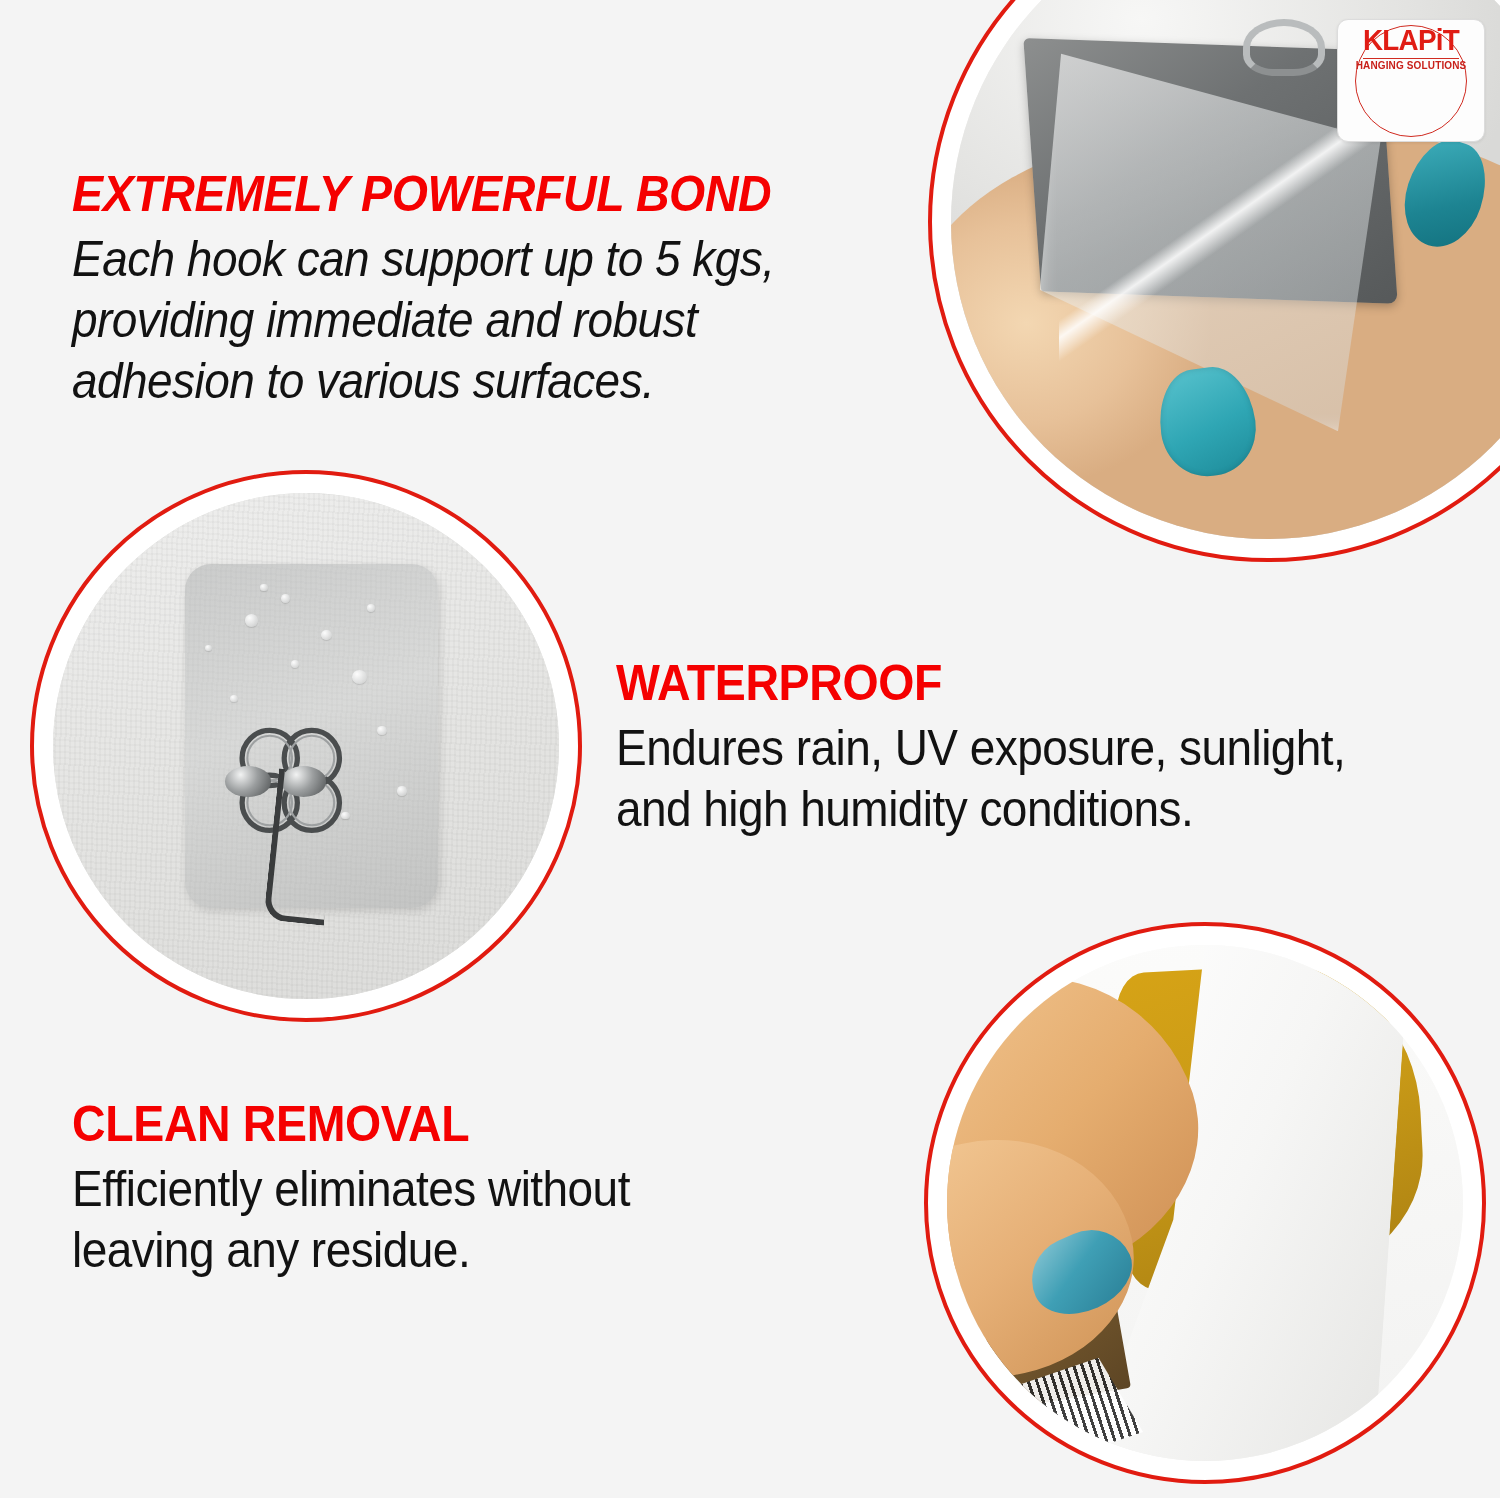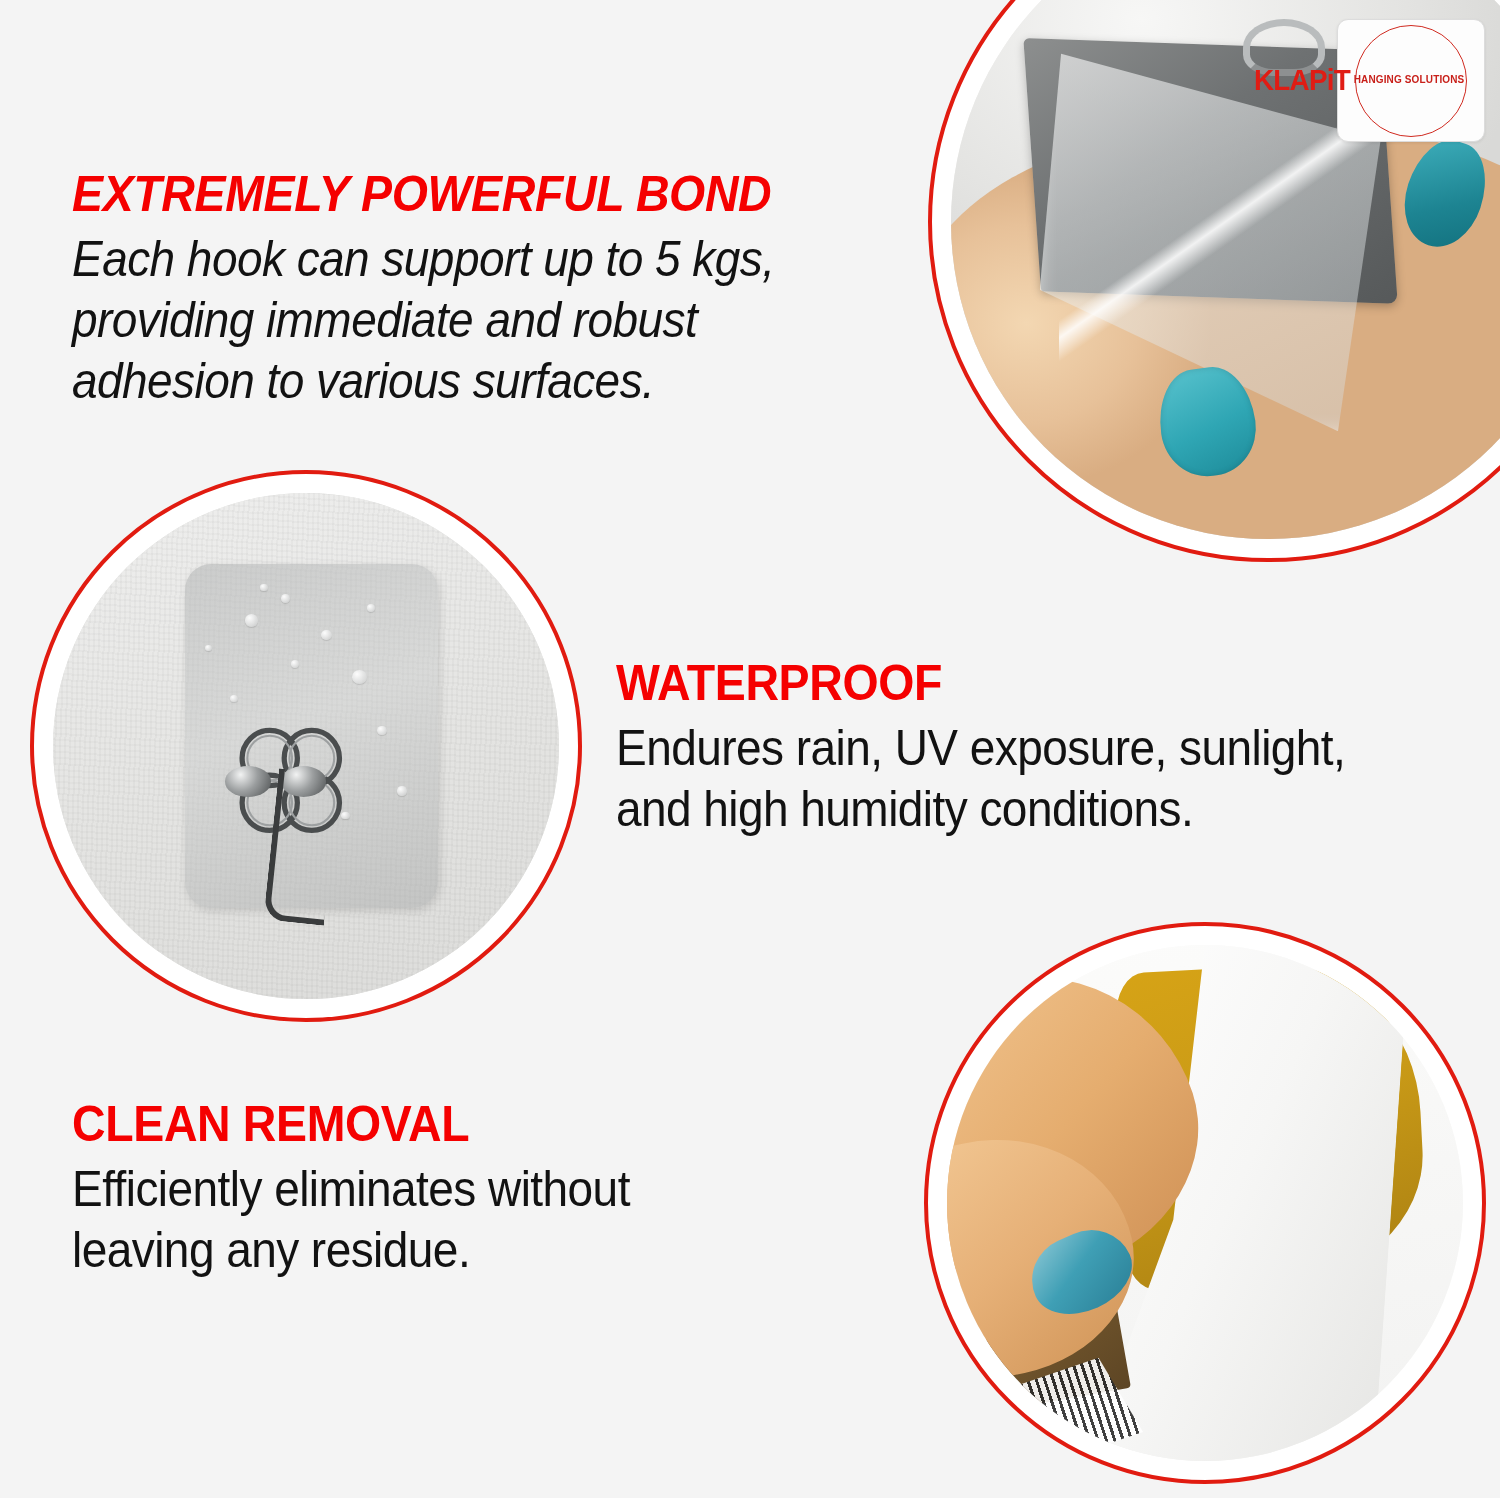--- a/index.html
+++ b/index.html
@@ -225,22 +225,22 @@
     background: #fdfdfd;
     border: 1px solid #dcdcdc;
     border-radius: 11px;
     box-shadow: 0 1px 3px rgba(0,0,0,.08);
     display: flex; align-items: center; justify-content: center;
   }
   #brand-circle {
     width: 112px; height: 112px;
     border: 1.6px solid #d02a20;
     border-radius: 50%;
-    display: flex; flex-direction: row;
-    align-items: center; justify-content: flex-end;
+    display: flex; flex-direction: column;
+    align-items: center; justify-content: flex-start;
     background: transparent;
   }
   #brand-name {
     color: #e01c14;
     font-weight: bold;
     font-size: 29px;
     line-height: 1;
     letter-spacing: -0.8px;
     transform: scaleX(0.96);
   }

